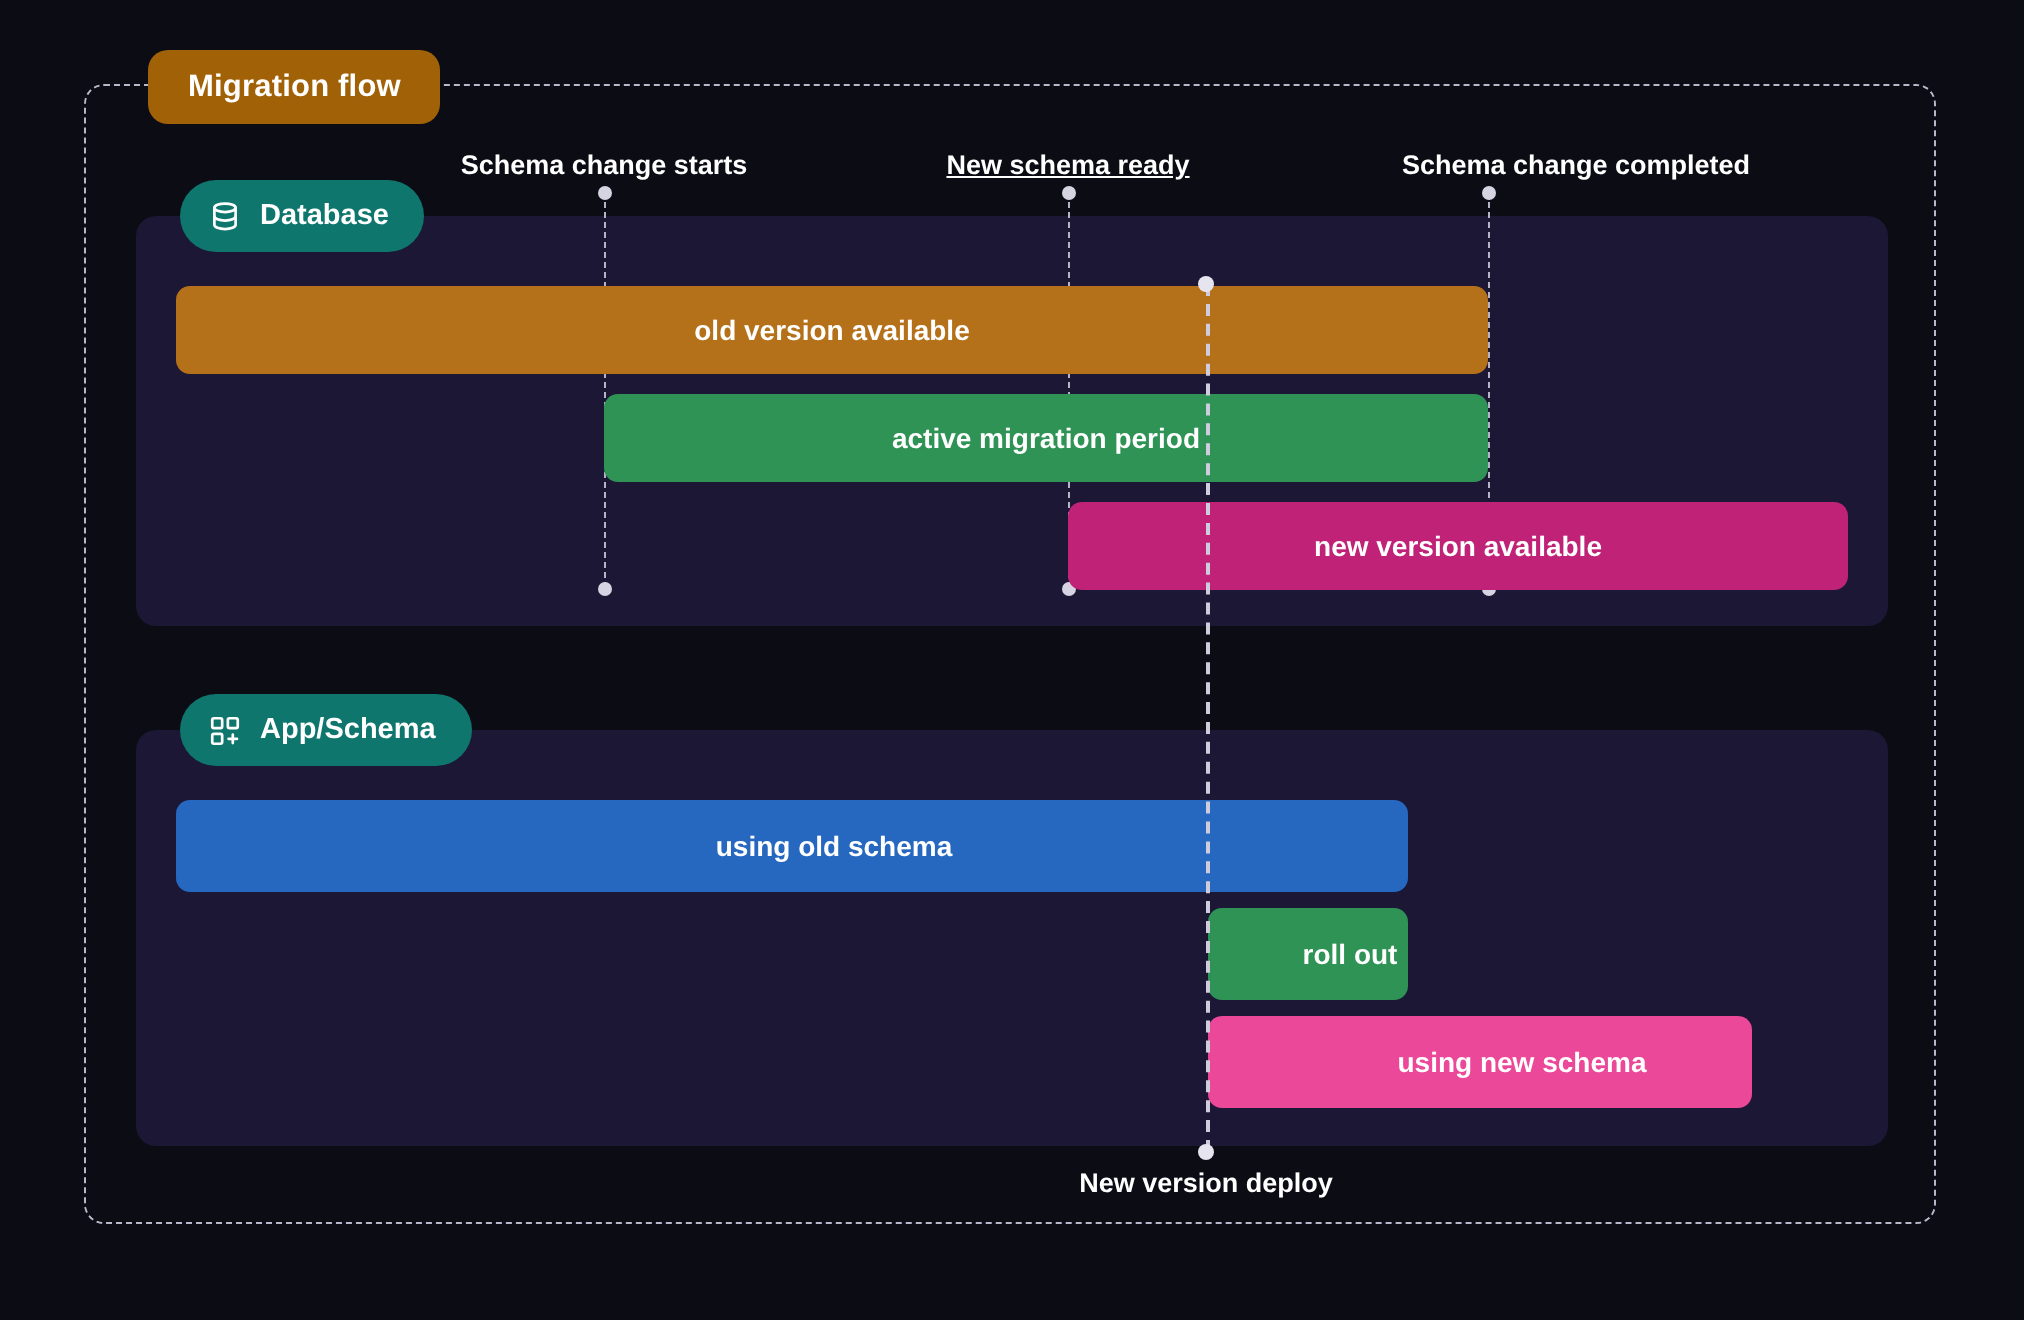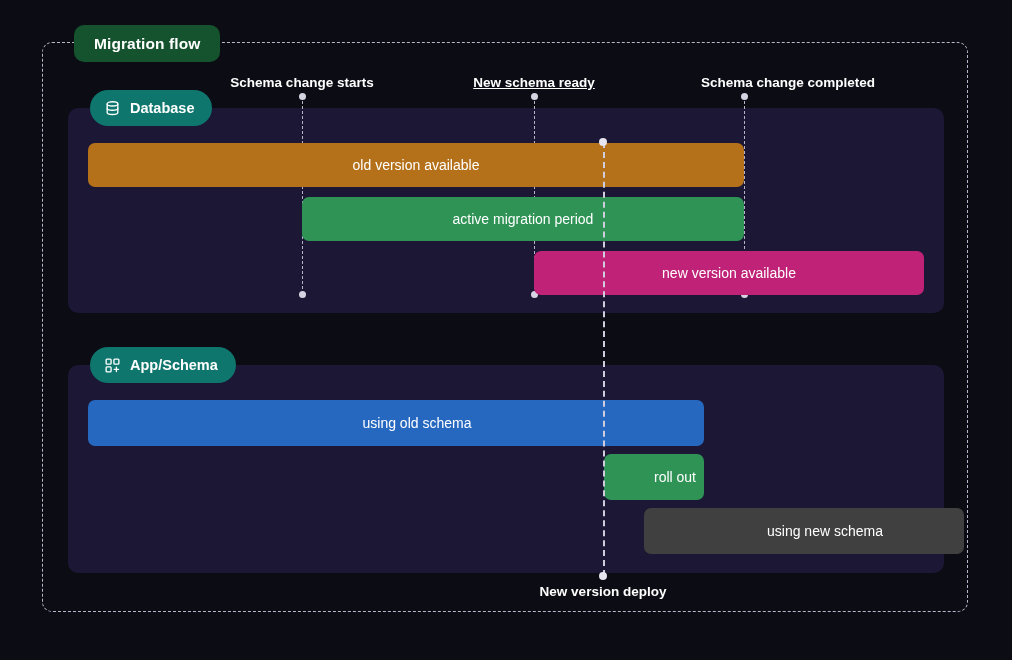--- a/index.html
+++ b/index.html
@@ -37,21 +37,21 @@
 
   
   .flow-badge {
     position: absolute;
     left: 74px;
     top: 25px;
     height: 37px;
     padding: 0 20px;
     display: flex;
     align-items: center;
-    background: #14532d;
+    background: #a16207;
     border-radius: 10px;
     font-size: 15.5px;
     font-weight: 700;
     letter-spacing: .1px;
     color: #ffffff;
     z-index: 20;
   }
 
   
   .lane {
@@ -145,21 +145,21 @@
 
   
   .bar {
     position: absolute;
     height: 44px;
     border-radius: 7px;
     display: flex;
     align-items: center;
     justify-content: center;
     font-size: 14px;
-    font-weight: 400;
+    font-weight: 700;
     color: #ffffff;
     z-index: 10;
     box-sizing: border-box;
     text-align: right;
     overflow: hidden;
   }
   .bar.tall { height: 46px; padding-left: 42px; }
 </style>
 </head>
 <body>
@@ -221,15 +221,15 @@
   <div class="deploy-line" style="left:603px; top:142px; height:434px;"></div>
   <div class="deploy-dot" style="left:603px; top:572px;"></div>
   <div class="deploy-label" style="left:603px; top:584px;">New version deploy</div>
 
   <div class="bar" style="left:88px;  top:143px; width:656px; background:#b5711a;">old version available</div>
   <div class="bar" style="left:302px; top:197px; width:442px; background:#2e9355;">active migration period</div>
   <div class="bar" style="left:534px; top:251px; width:390px; background:#bf2277;">new version available</div>
 
   <div class="bar tall" style="left:88px;  top:400px; width:616px; background:#2668c0;">using old schema</div>
   <div class="bar tall" style="left:604px; top:454px; width:100px; background:#2e9355;">roll out</div>
-  <div class="bar tall" style="left:604px; top:508px; width:320px; background:#404040;margin-left:40px;">using new schema</div>
+  <div class="bar tall" style="left:604px; top:508px; width:272px; background:#ec4899;">using new schema</div>
 
 </div>
 
 </body></html>

